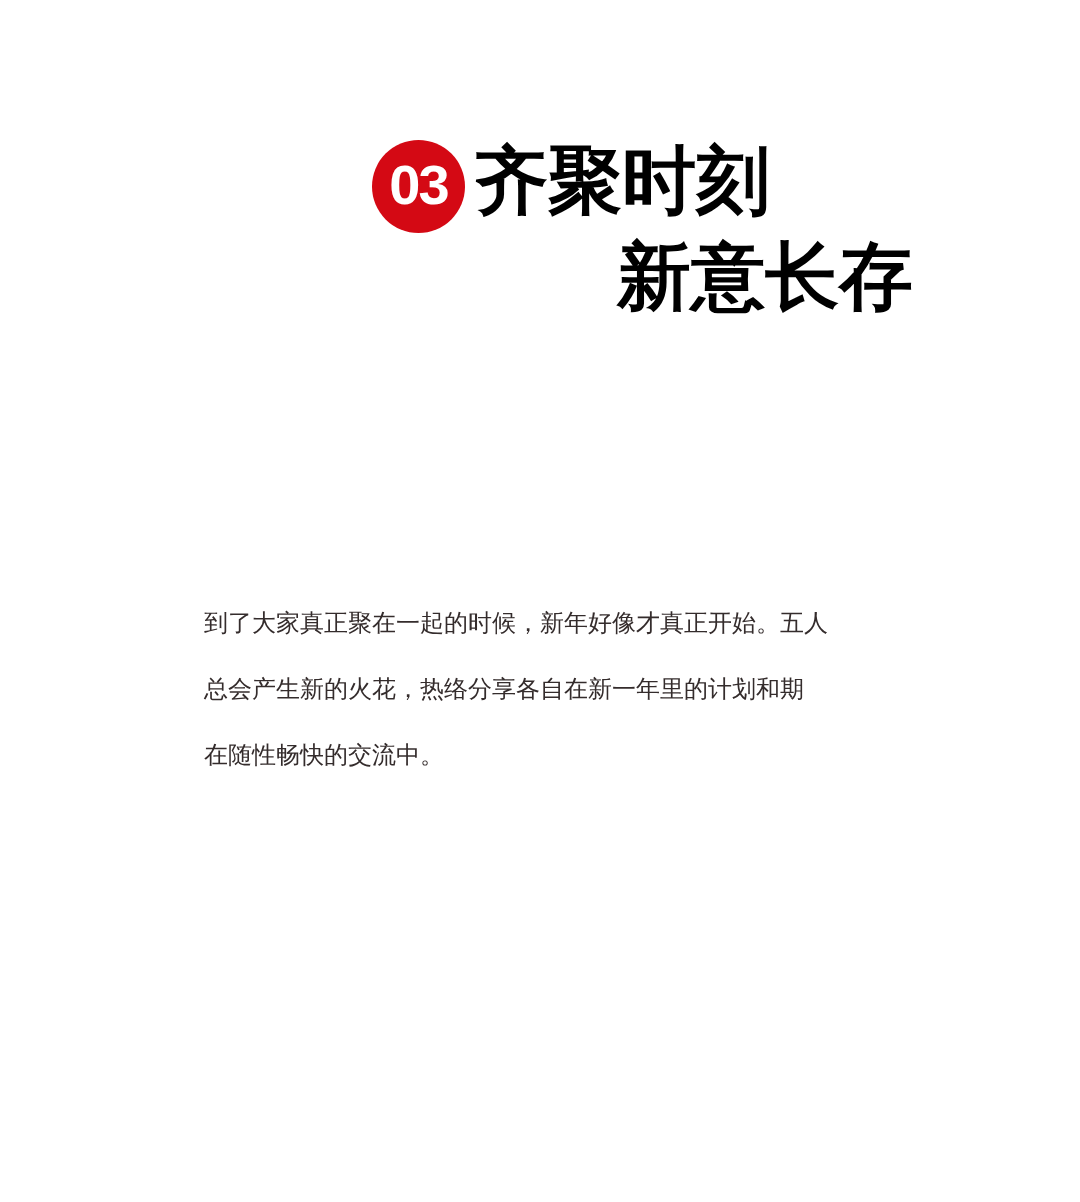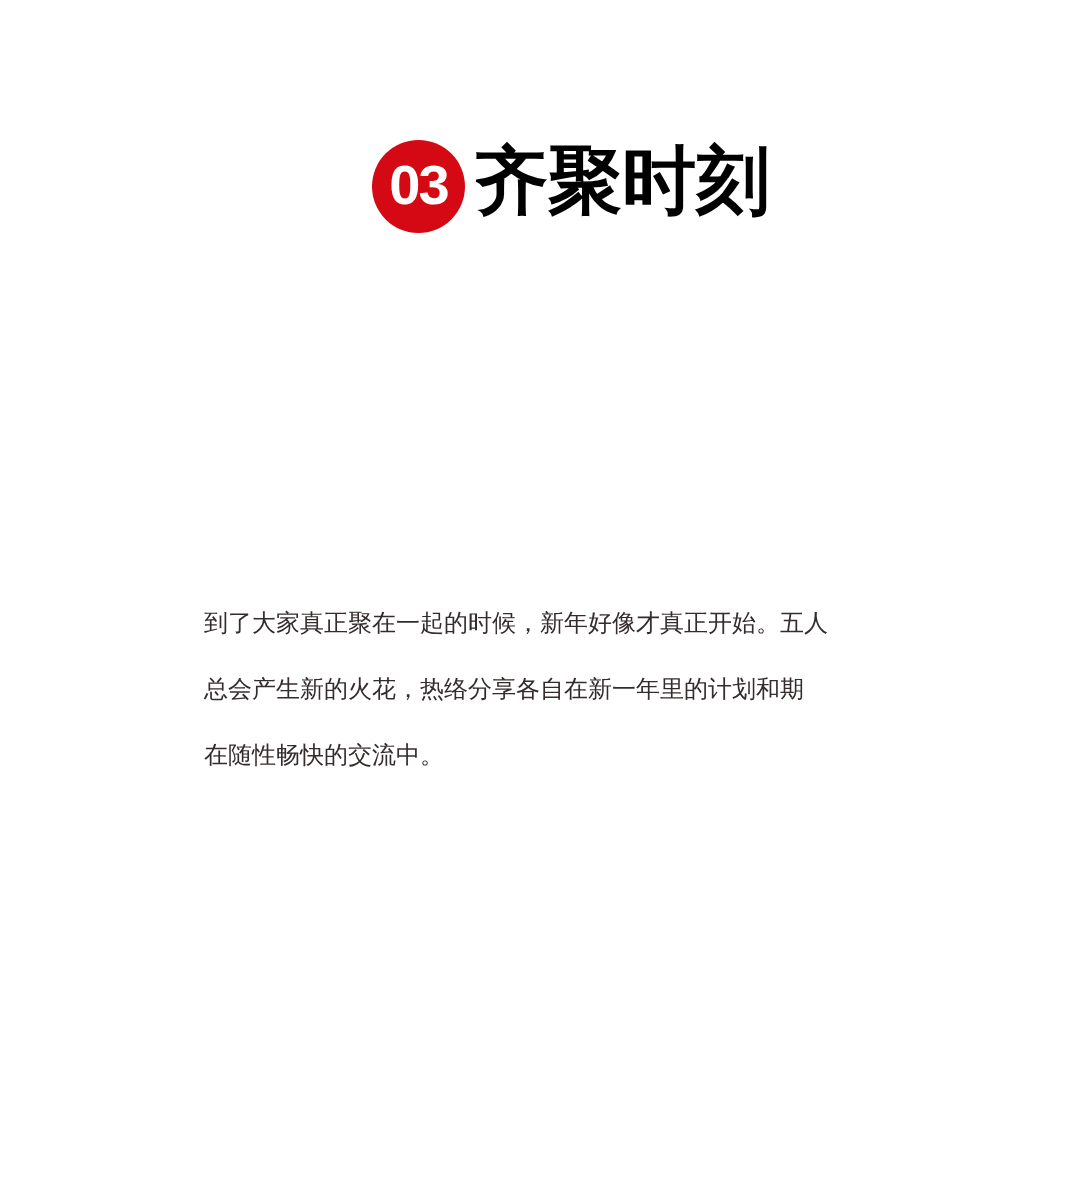--- a/index.html
+++ b/index.html
@@ -69,20 +69,21 @@
 <body>
 
 <div class="page">
 
   <div class="badge">
     <span class="badge-number">03</span>
   </div>
 
   <div class="title-line title-line-1">齐聚时刻</div>
 
+  <div class="title-line title-line-2">新意长存</div>
 
   <div class="paragraph">
     <div class="paragraph-line">到了大家真正聚在一起的时候，新年好像才真正开始。五人</div>
     <div class="paragraph-line">总会产生新的火花，热络分享各自在新一年里的计划和期</div>
     <div class="paragraph-line">在随性畅快的交流中。</div>
   </div>
 
 </div>
 
 </body></html>

